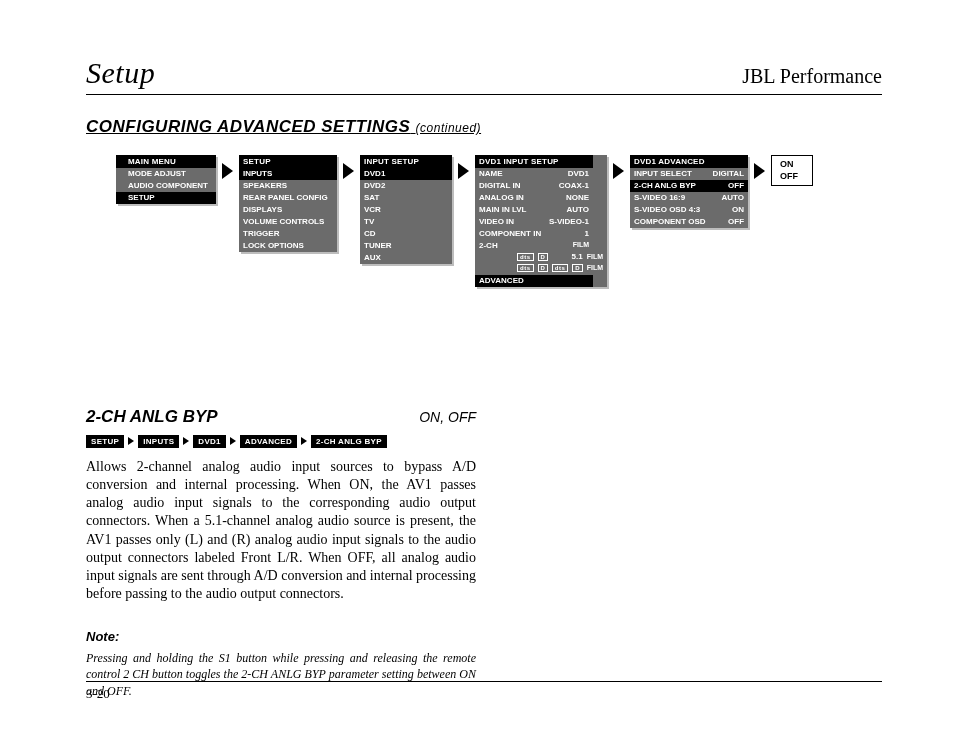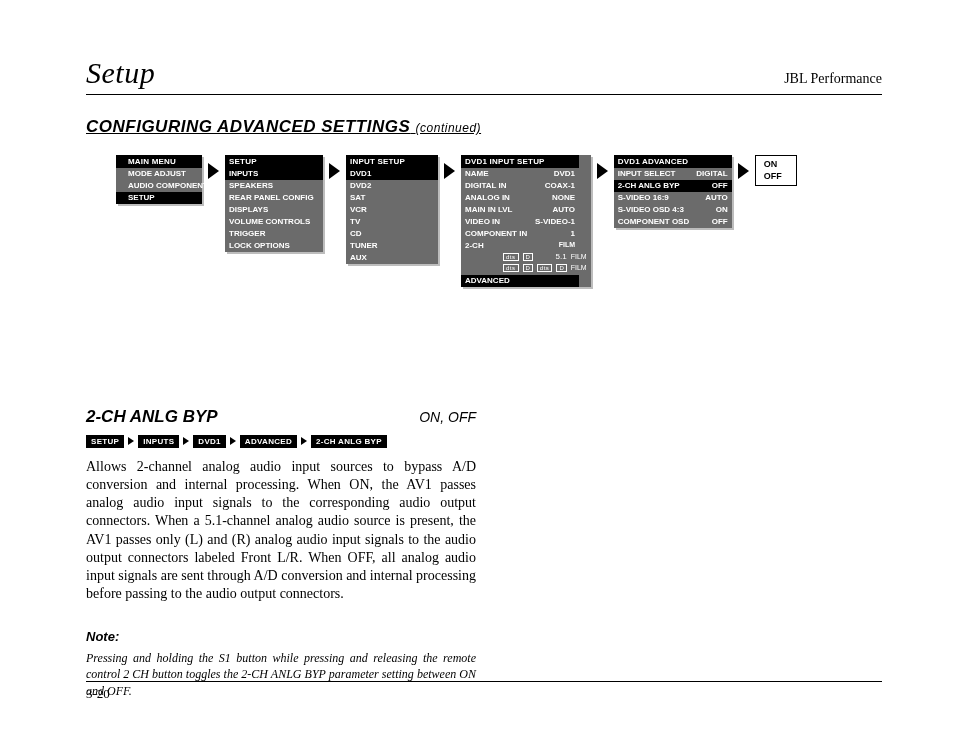--- a/index.html
+++ b/index.html
@@ -8,21 +8,21 @@
     background:#fff;
     font-family:"Times New Roman", Times, serif;
     color:#000;
     padding:56px 72px 40px 86px;
     position:relative;
   }
 
   
   .runhead { display:flex; justify-content:space-between; align-items:baseline; }
   .runhead-left  { font-style:italic; font-size:30px; letter-spacing:.5px; }
-  .runhead-right { font-size:14px; }
+  .runhead-right { font-size:20px; }
   .rule { border:none; border-top:1.5px solid #000; margin-top:4px; }
 
   
   .section-title {
     font-family:Arial, Helvetica, sans-serif;
     font-weight:900; font-style:italic; font-size:17px;
     letter-spacing:.5px;
     margin:22px 0 18px;
     text-decoration:underline;
   }
@@ -49,28 +49,28 @@
     background:#6b6b6b; color:#fff;
     box-shadow:2px 2px 0 #bdbdbd;
     flex:0 0 auto;
   }
   .menu .hdr { background:#000; color:#fff; font-weight:700; padding:2px 4px 1px; letter-spacing:.2px; }
   .menu .row { padding:1px 4px; font-weight:700; white-space:nowrap; }
   .menu .row.sel { background:#000; }
   .menu .row.kv { display:flex; justify-content:space-between; gap:18px; }
 
   
-  .m1 .row, .m1 .hdr { width:86px;padding-left:12px; }
+  .m1 .row, .m1 .hdr { width:100px;padding-left:12px; }
   .m2 .row, .m2 .hdr { width:98px; }
   .m3 .row, .m3 .hdr { width:92px; }
   .m4 .row, .m4 .hdr { width:118px; }
   .m5 .row, .m5 .hdr { width:118px; }
 
   
-  .sym-line { padding:0 4px 2px; font-weight:400; display:flex; gap:4px; align-items:center;margin-left:38px; }
+  .sym-line { padding:0 4px 2px; font-weight:700; display:flex; gap:4px; align-items:center;margin-left:38px; }
   .dts {
     display:inline-block; font-size:6px; line-height:1;
     padding:0 2px; border:1px solid #fff; color:#fff;
     letter-spacing:.5px;
   }
   .dd {
     display:inline-block; font-size:6px; line-height:1;
     padding:0 2px; border:1px solid #fff; color:#fff;
   }
   .film-label { font-size:7px; }

